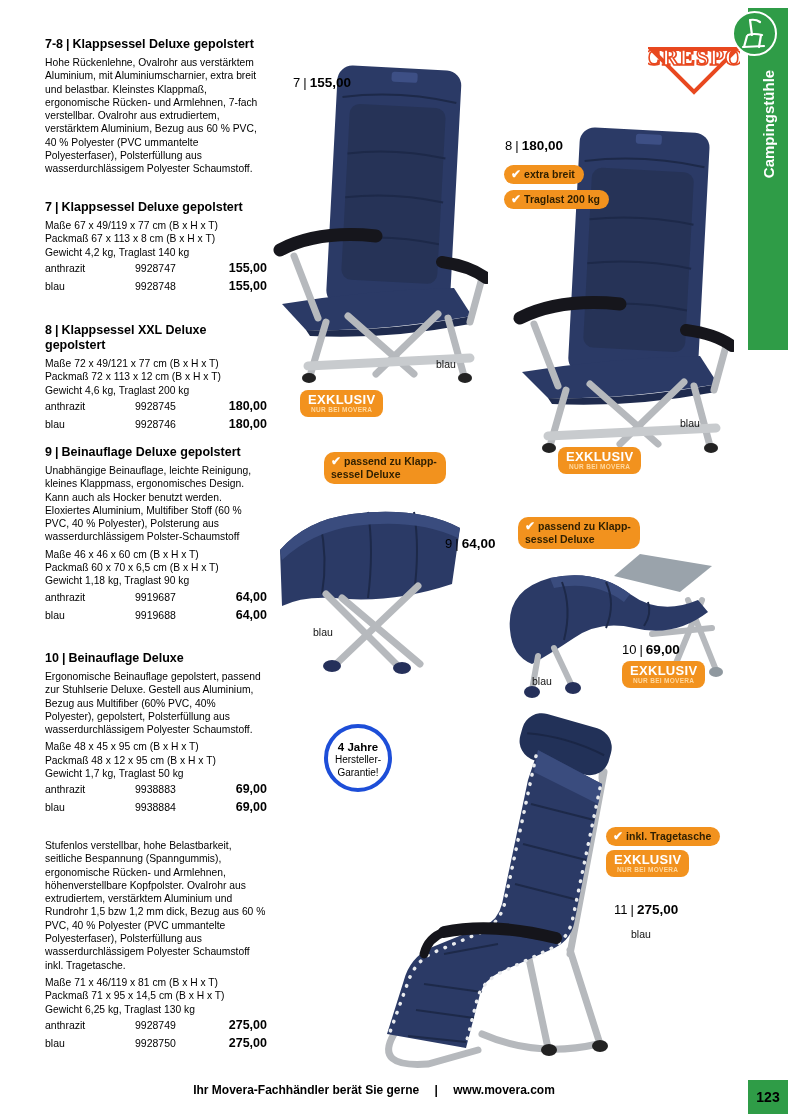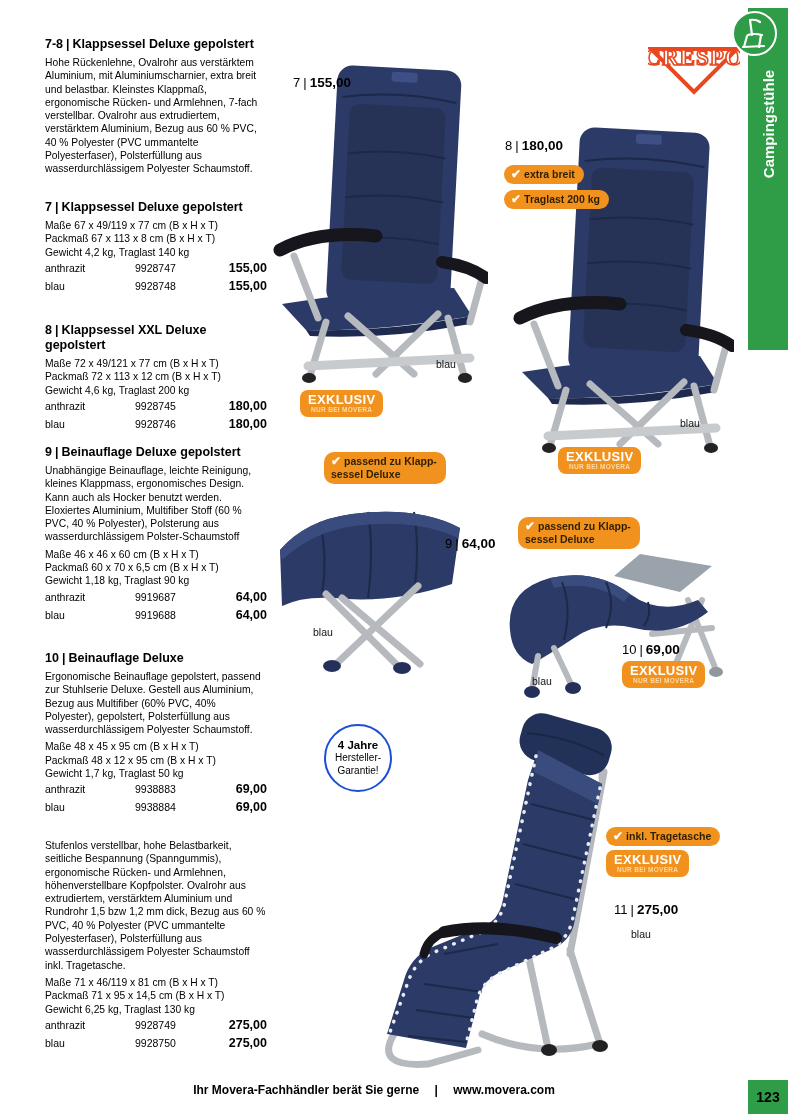--- a/index.html
+++ b/index.html
@@ -25,21 +25,21 @@
   .img-label b{font-size:13.5px;}
   .color-cap{position:absolute;font-size:10.5px;color:#111;}
   
   .check-badge{position:absolute;background:#f2921e;border-radius:10px;color:#2f1f00;
     font-size:10.5px;font-weight:bold;line-height:13px;padding:3px 9px 3px 7px;white-space:nowrap;}
   .check-badge .chk{color:#fff;font-weight:bold;margin-right:3px;font-size:12px;}
   .exk{position:absolute;background:#f2921e;color:#fff;border-radius:8px;text-align:center;
     padding:3px 8px 3px;}
   .exk .l1{font-size:13px;font-weight:bold;letter-spacing:.3px;line-height:13px;}
   .exk .l2{font-size:6.5px;font-weight:bold;line-height:8px;color:#ffd9a0;letter-spacing:.3px;}
-  .garantie{position:absolute;width:68px;height:68px;border-radius:50%;border:2px solid #1d4ed8;
+  .garantie{position:absolute;width:68px;height:68px;border-radius:50%;border:4px solid #1d4ed8;
     background:#fff;box-sizing:border-box;text-align:center;padding-top:13px;}
   .garantie .g1{font-weight:bold;font-size:11.5px;line-height:13px;}
   .garantie .g2{font-size:10px;line-height:12.5px;}
   
   .side-tab{position:absolute;left:748px;top:8px;width:40px;height:342px;background:#2f9c47;}
   .side-label{position:absolute;left:768px;top:124px;color:#fff;font-weight:bold;font-size:15px;
     white-space:nowrap;transform:translate(-50%,-50%) rotate(-90deg);}
   .side-circle{position:absolute;left:732px;top:11px;width:45px;height:45px;border-radius:50%;
     background:#2f9c47;border:2px solid #fff;box-sizing:border-box;}
   .crespo{position:absolute;left:648px;top:38px;width:92px;height:58px;}

